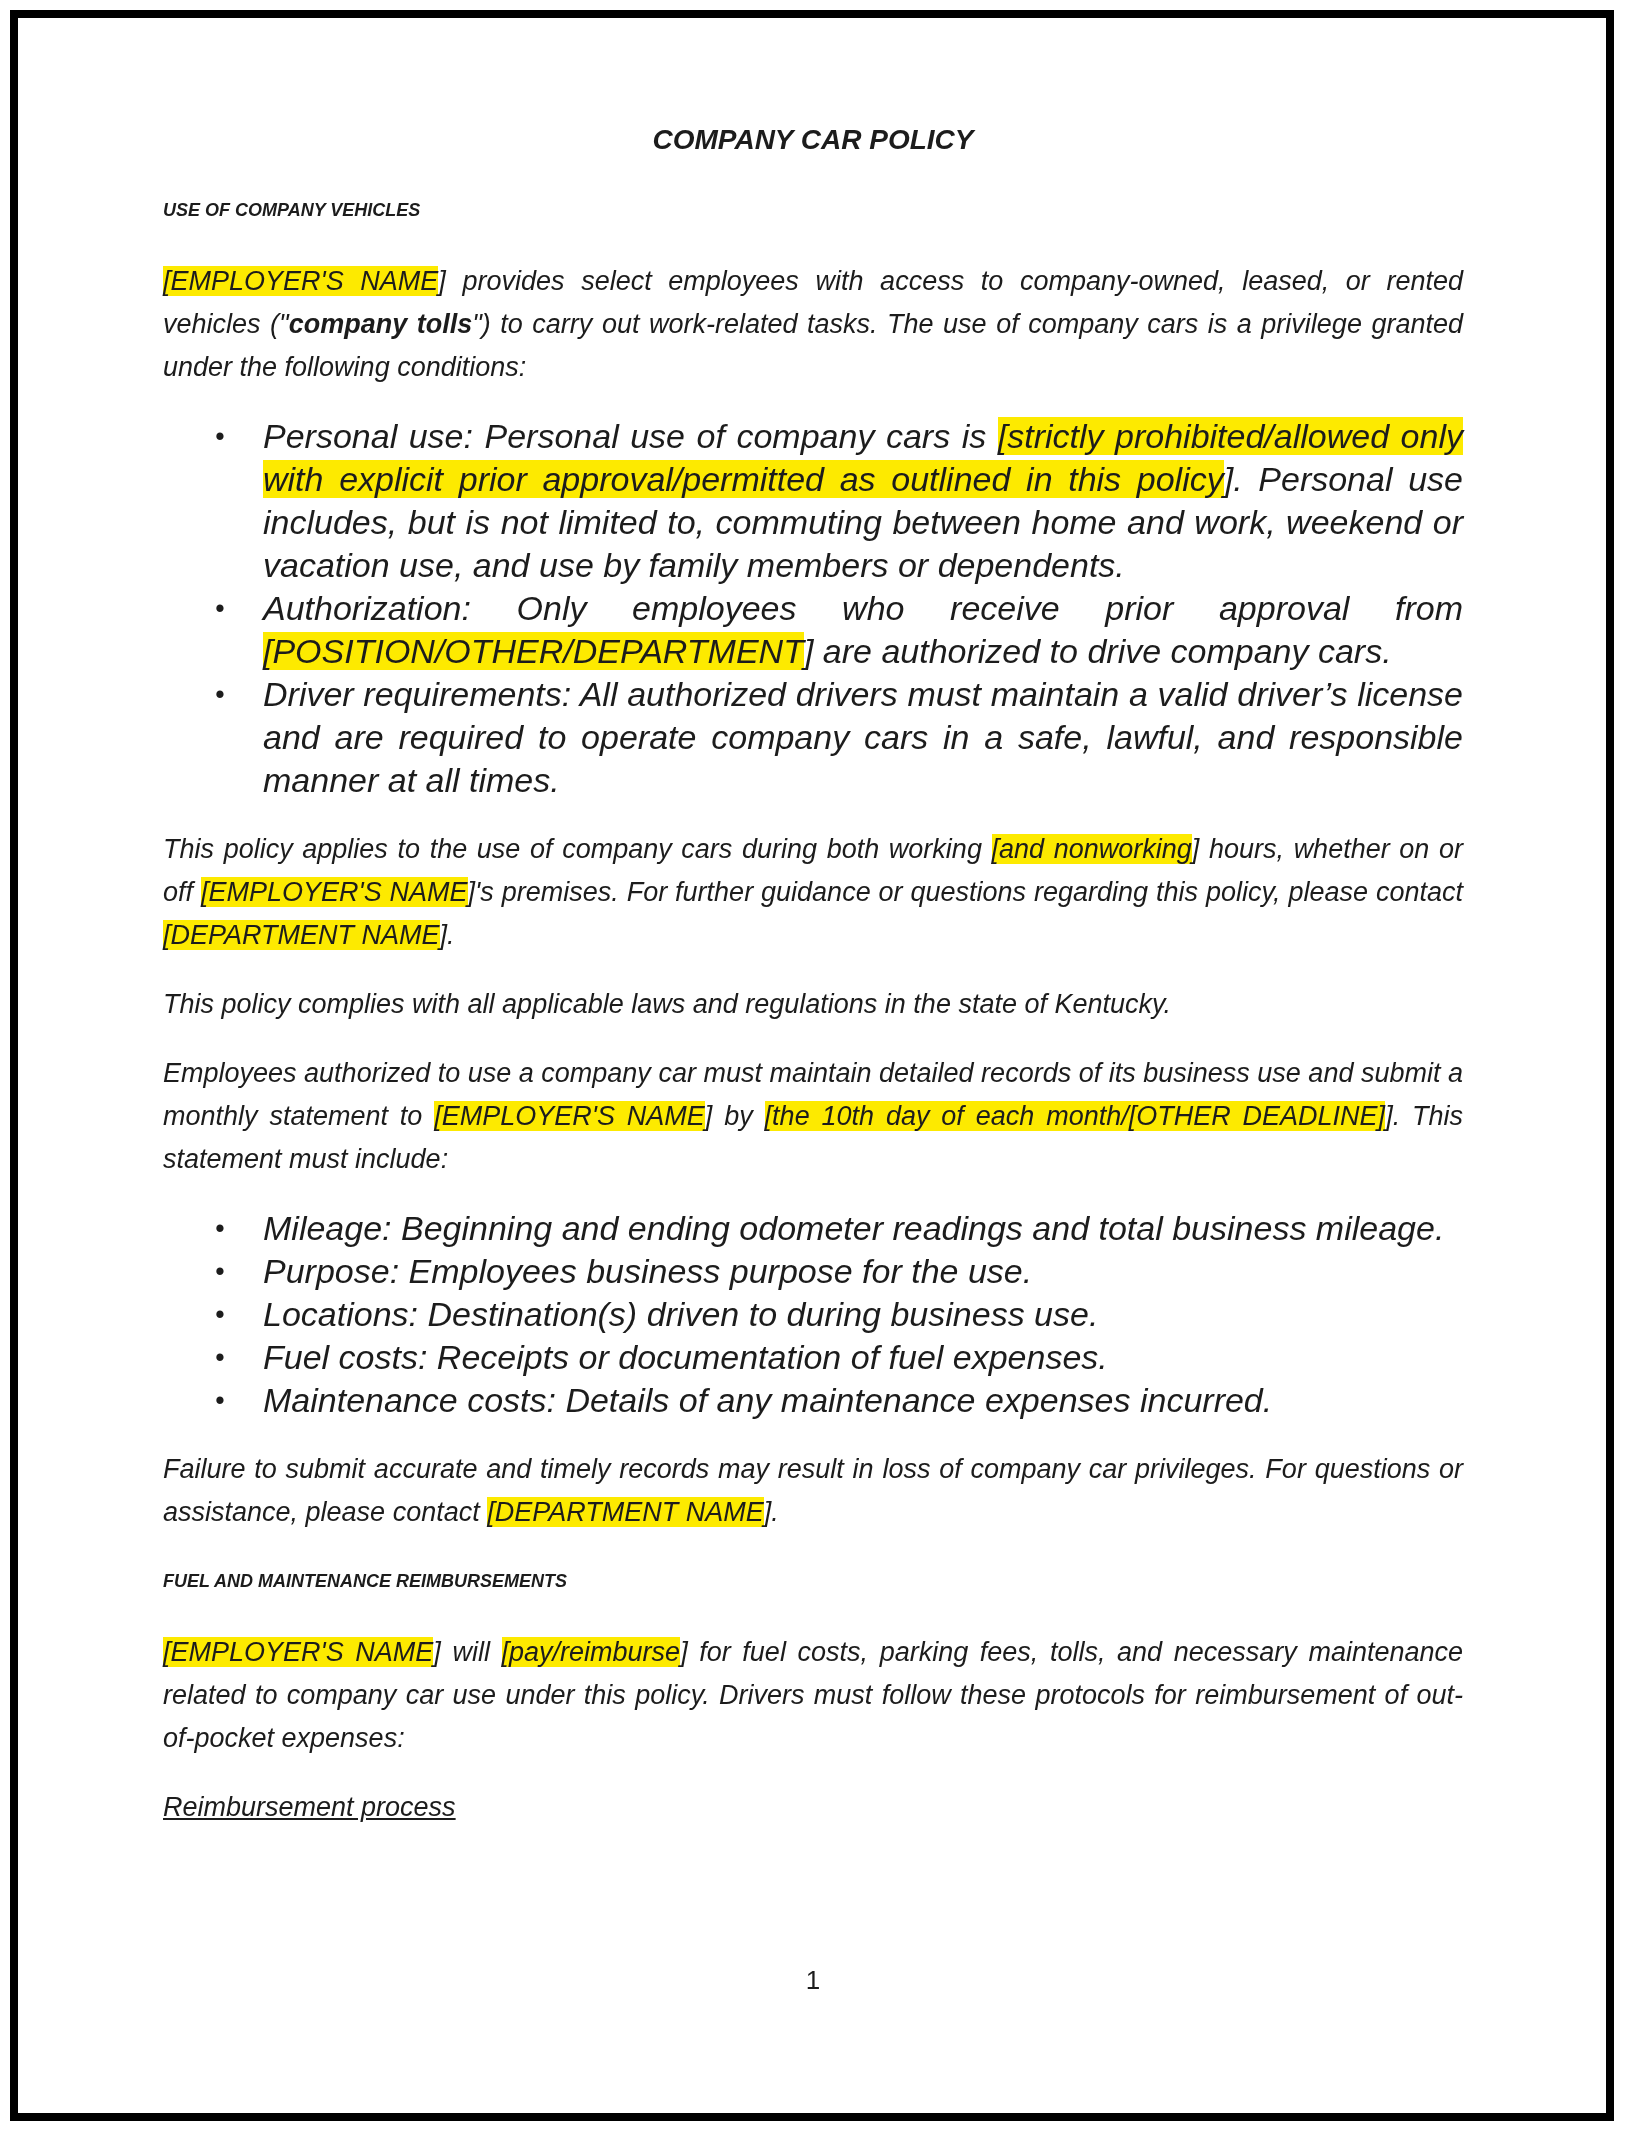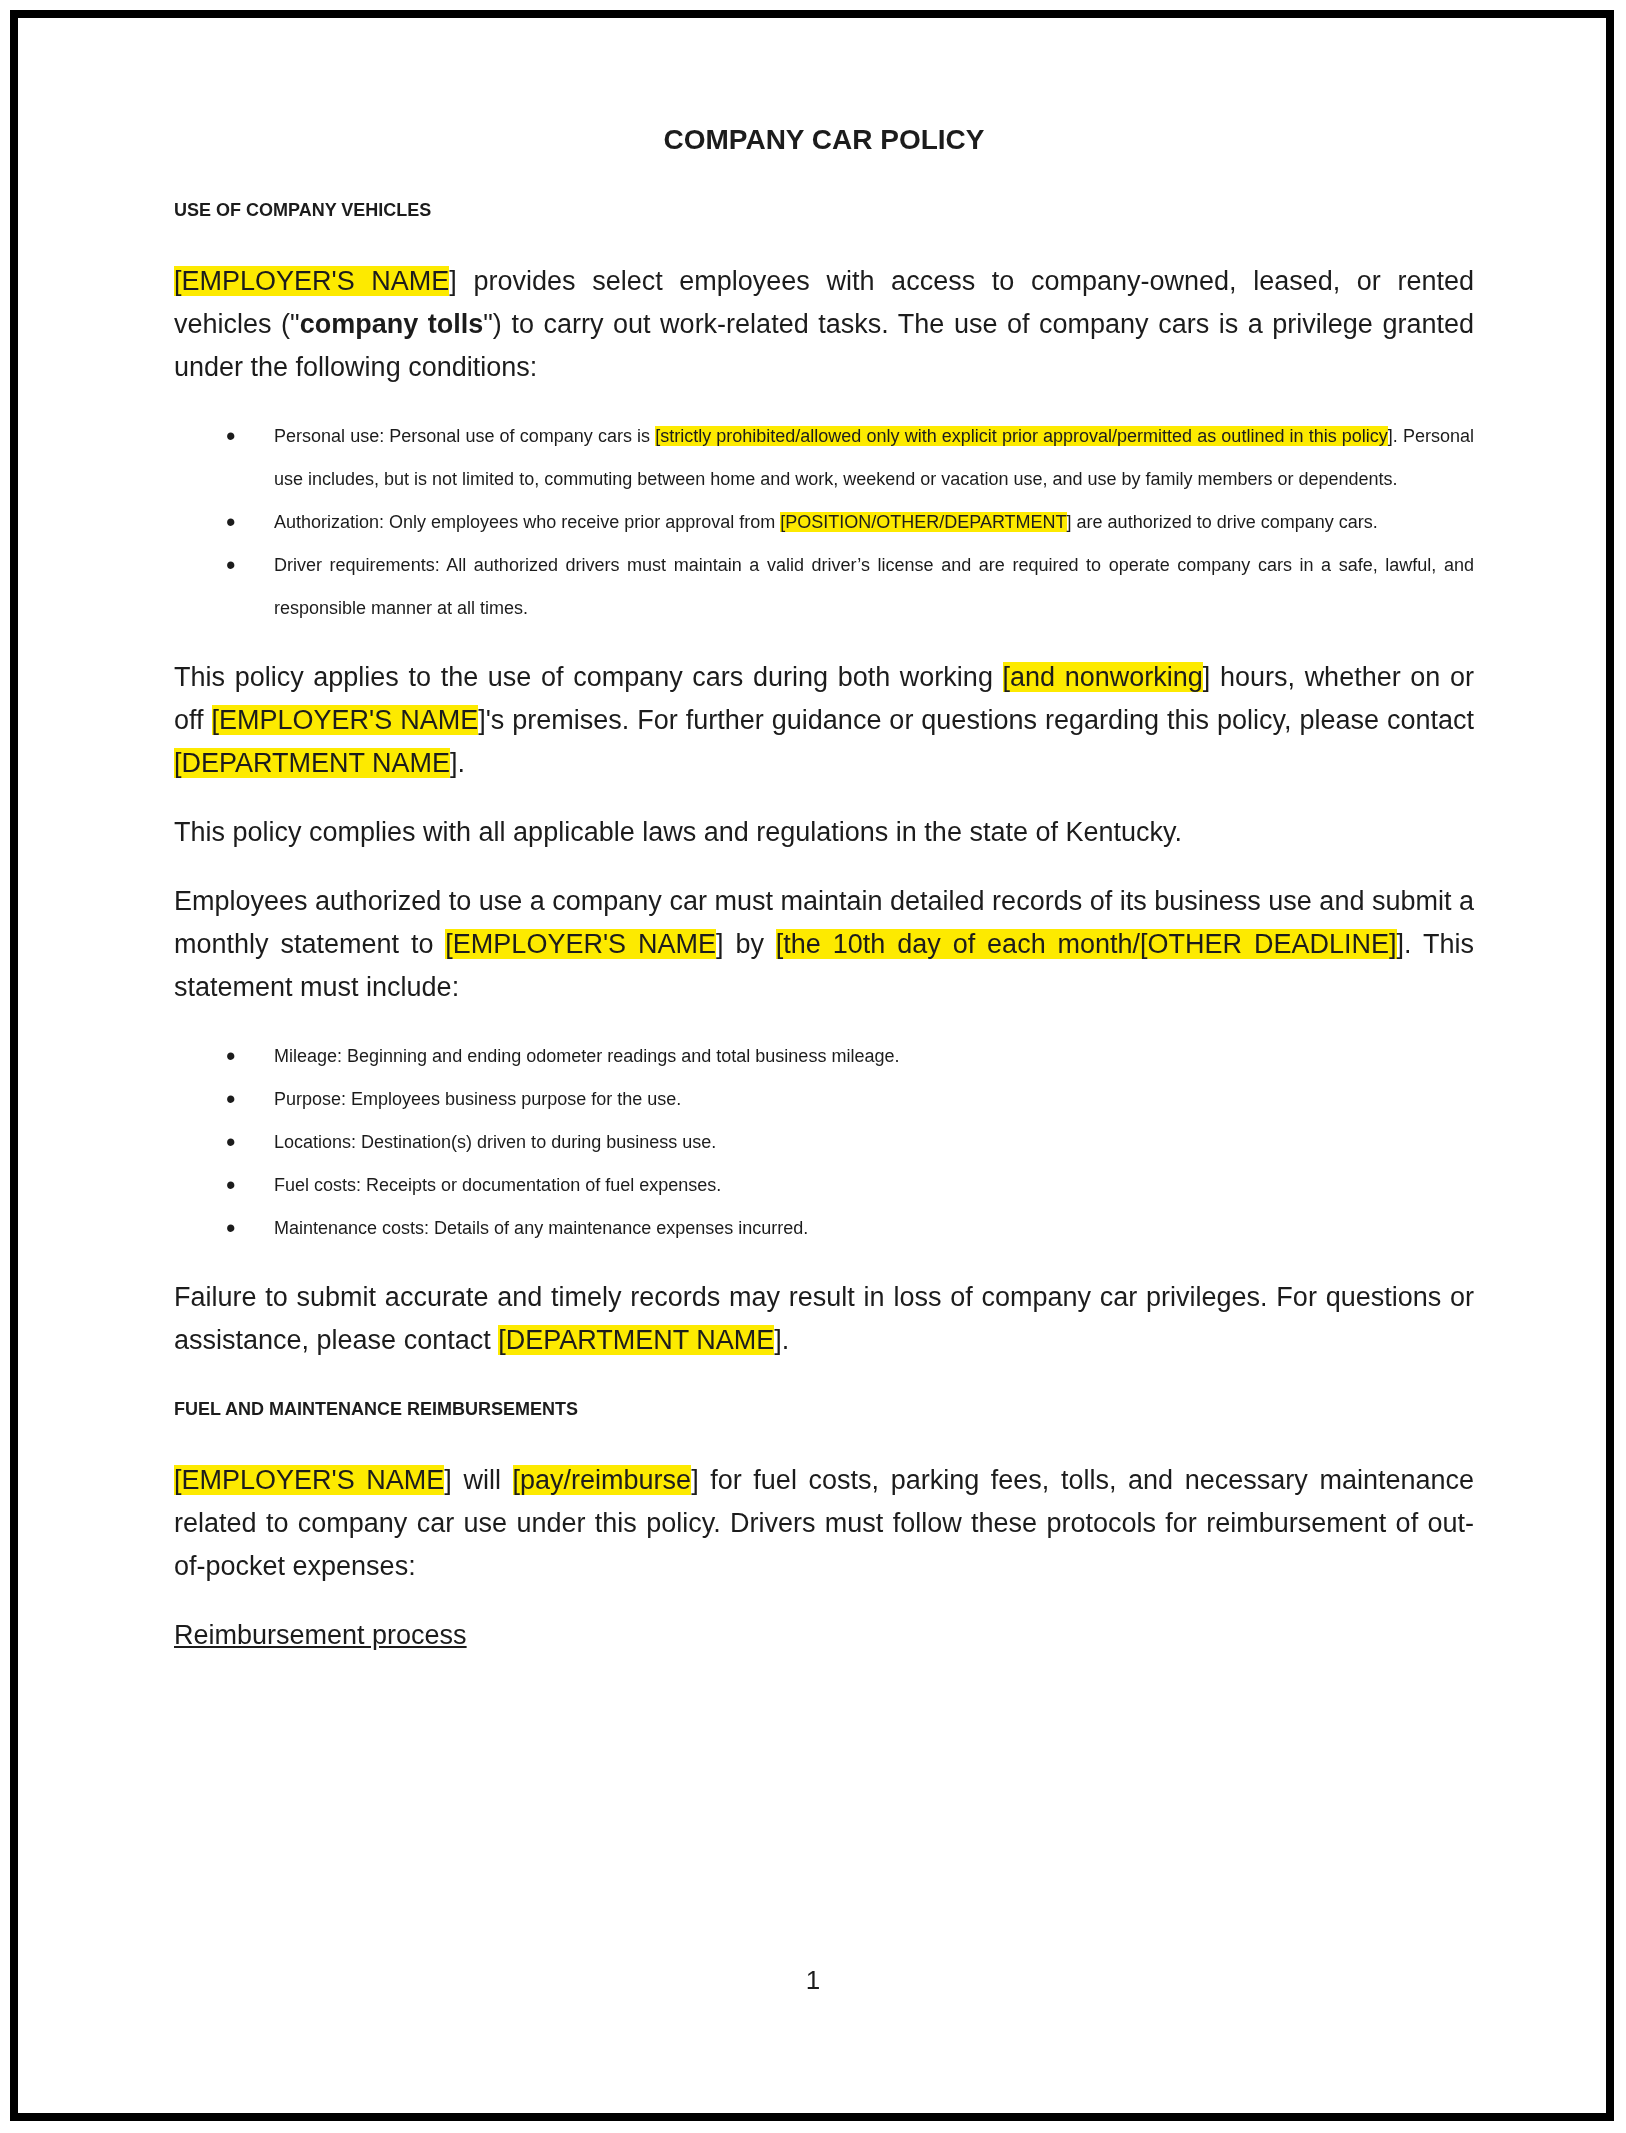--- a/index.html
+++ b/index.html
@@ -18,22 +18,23 @@
   }
   .frame {
     position: absolute;
     top: 10px; left: 10px; right: 12px; bottom: 12px;
     border: 8px solid #000000;
     pointer-events: none;
   }
   .content {
     position: absolute;
     top: 118px;
-    left: 174px;
+    left: 163px;
     width: 1300px;
+    font-style: italic;
   }
   .content p { margin: 0 0 26px 0; }
   .title {
     font-weight: bold;
     font-size: 28px;
     line-height: 43px;
     text-align: center;
     margin-bottom: 28px !important;
   }
   .heading {
@@ -48,21 +49,21 @@
     line-height: 43px;
     text-align: justify;
   }
   ul.bullets {
     margin: 0 0 26px 0;
     padding: 0 0 0 100px;
     list-style: none;
   }
   ul.bullets li {
     position: relative;
-    font-size: 18px;
+    font-size: 34px;
     line-height: 43px;
     text-align: justify;
   }
   ul.bullets li::before {
     content: "\2022";
     position: absolute;
     left: -48px;
     top: 0;
     font-size: 27px;
     line-height: 43px;

